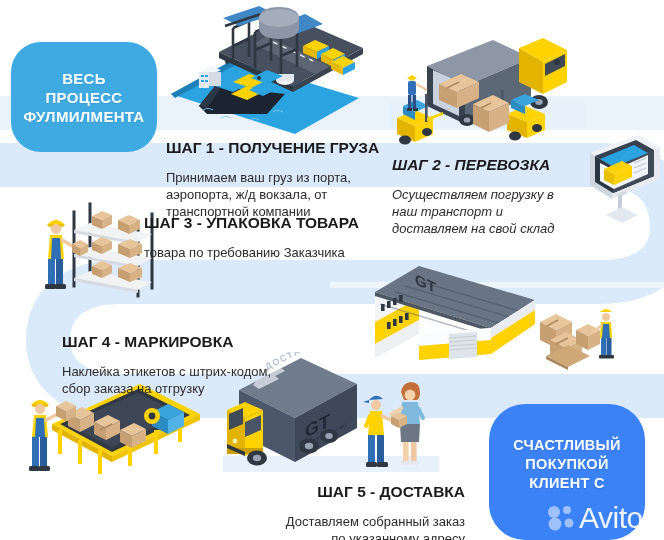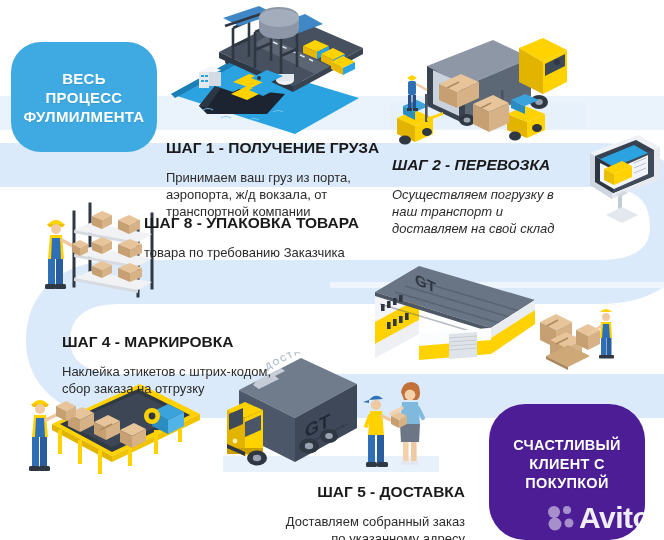--- a/index.html
+++ b/index.html
@@ -46,21 +46,21 @@
     width: 146px; height: 110px;
     background: #3faae2;
     border-radius: 30px;
     font-size: 15px;
     line-height: 19px;
     padding: 4px 22px;
   }
   #badge-end {
     left: 489px; top: 404px;
     width: 156px; height: 136px;
-    background: #4c1d95;
+    background: #3b82f6;
     border-radius: 36px;
     font-size: 14.5px;
     line-height: 19px;
     padding: 4px 0;
   }
   #badge-end .badge-text { margin-top: -16px; }
 
   
   .step {
     position: absolute;
@@ -109,21 +109,21 @@
     left: 546px; top: 503px;
     z-index: 9;
     display: flex;
     align-items: center;
     opacity: 0.92;
   }
   #avito .avito-dots { margin-right: 3px; }
   #avito .avito-word {
     font-family: "Liberation Sans", sans-serif;
     font-size: 30px;
-    font-weight: bold;
+    font-weight: normal;
     color: #ffffff;
     letter-spacing: -0.5px;
     line-height: 30px;
   }
 </style>
 </head>
 <body>
 
 <div id="canvas">
 
@@ -153,22 +153,22 @@
   <div class="badge" id="badge-start">
     <div class="badge-text">
       <div>ВЕСЬ ПРОЦЕСС</div>
       <div>ФУЛМИЛМЕНТА</div>
     </div>
   </div>
 
   <div class="badge" id="badge-end">
     <div class="badge-text">
       <div>СЧАСТЛИВЫЙ</div>
+      <div>ПОКУПКОЙ</div>
       <div>КЛИЕНТ С</div>
-      <div>ПОКУПКОЙ</div>
     </div>
   </div>
 
   <svg class="scene" id="scene-port" viewBox="0 0 204 140" xmlns="http://www.w3.org/2000/svg">
 
     <path d="M8 92 L70 58 L196 96 L132 132 Z" fill="#2aa3e0"></path>
     <path d="M8 92 L70 58 L74 62 L12 96 Z" fill="#1d7fb5"></path>
 
     <path d="M56 50 L126 14 L200 46 L130 84 Z" fill="#46505f"></path>
     <path d="M56 50 L130 84 L130 90 L56 56 Z" fill="#2f3743"></path>
@@ -617,21 +617,21 @@
   <div class="step" id="step-2">
     <div class="step-title">ШАГ 2 - ПЕРЕВОЗКА</div>
     <div class="step-desc">
       <div>Осуществляем погрузку в</div>
       <div>наш транспорт и</div>
       <div>доставляем на свой склад</div>
     </div>
   </div>
 
   <div class="step" id="step-3">
-    <div class="step-title">ШАГ 8 - УПАКОВКА ТОВАРА</div>
+    <div class="step-title">ШАГ 3 - УПАКОВКА ТОВАРА</div>
     <div class="step-desc">
       <div>товара по требованию Заказчика</div>
     </div>
   </div>
 
   <div class="step" id="step-4">
     <div class="step-title">ШАГ 4 - МАРКИРОВКА</div>
     <div class="step-desc">
       <div>Наклейка этикетов с штрих-кодом,</div>
       <div>сбор заказа на отгрузку</div>

